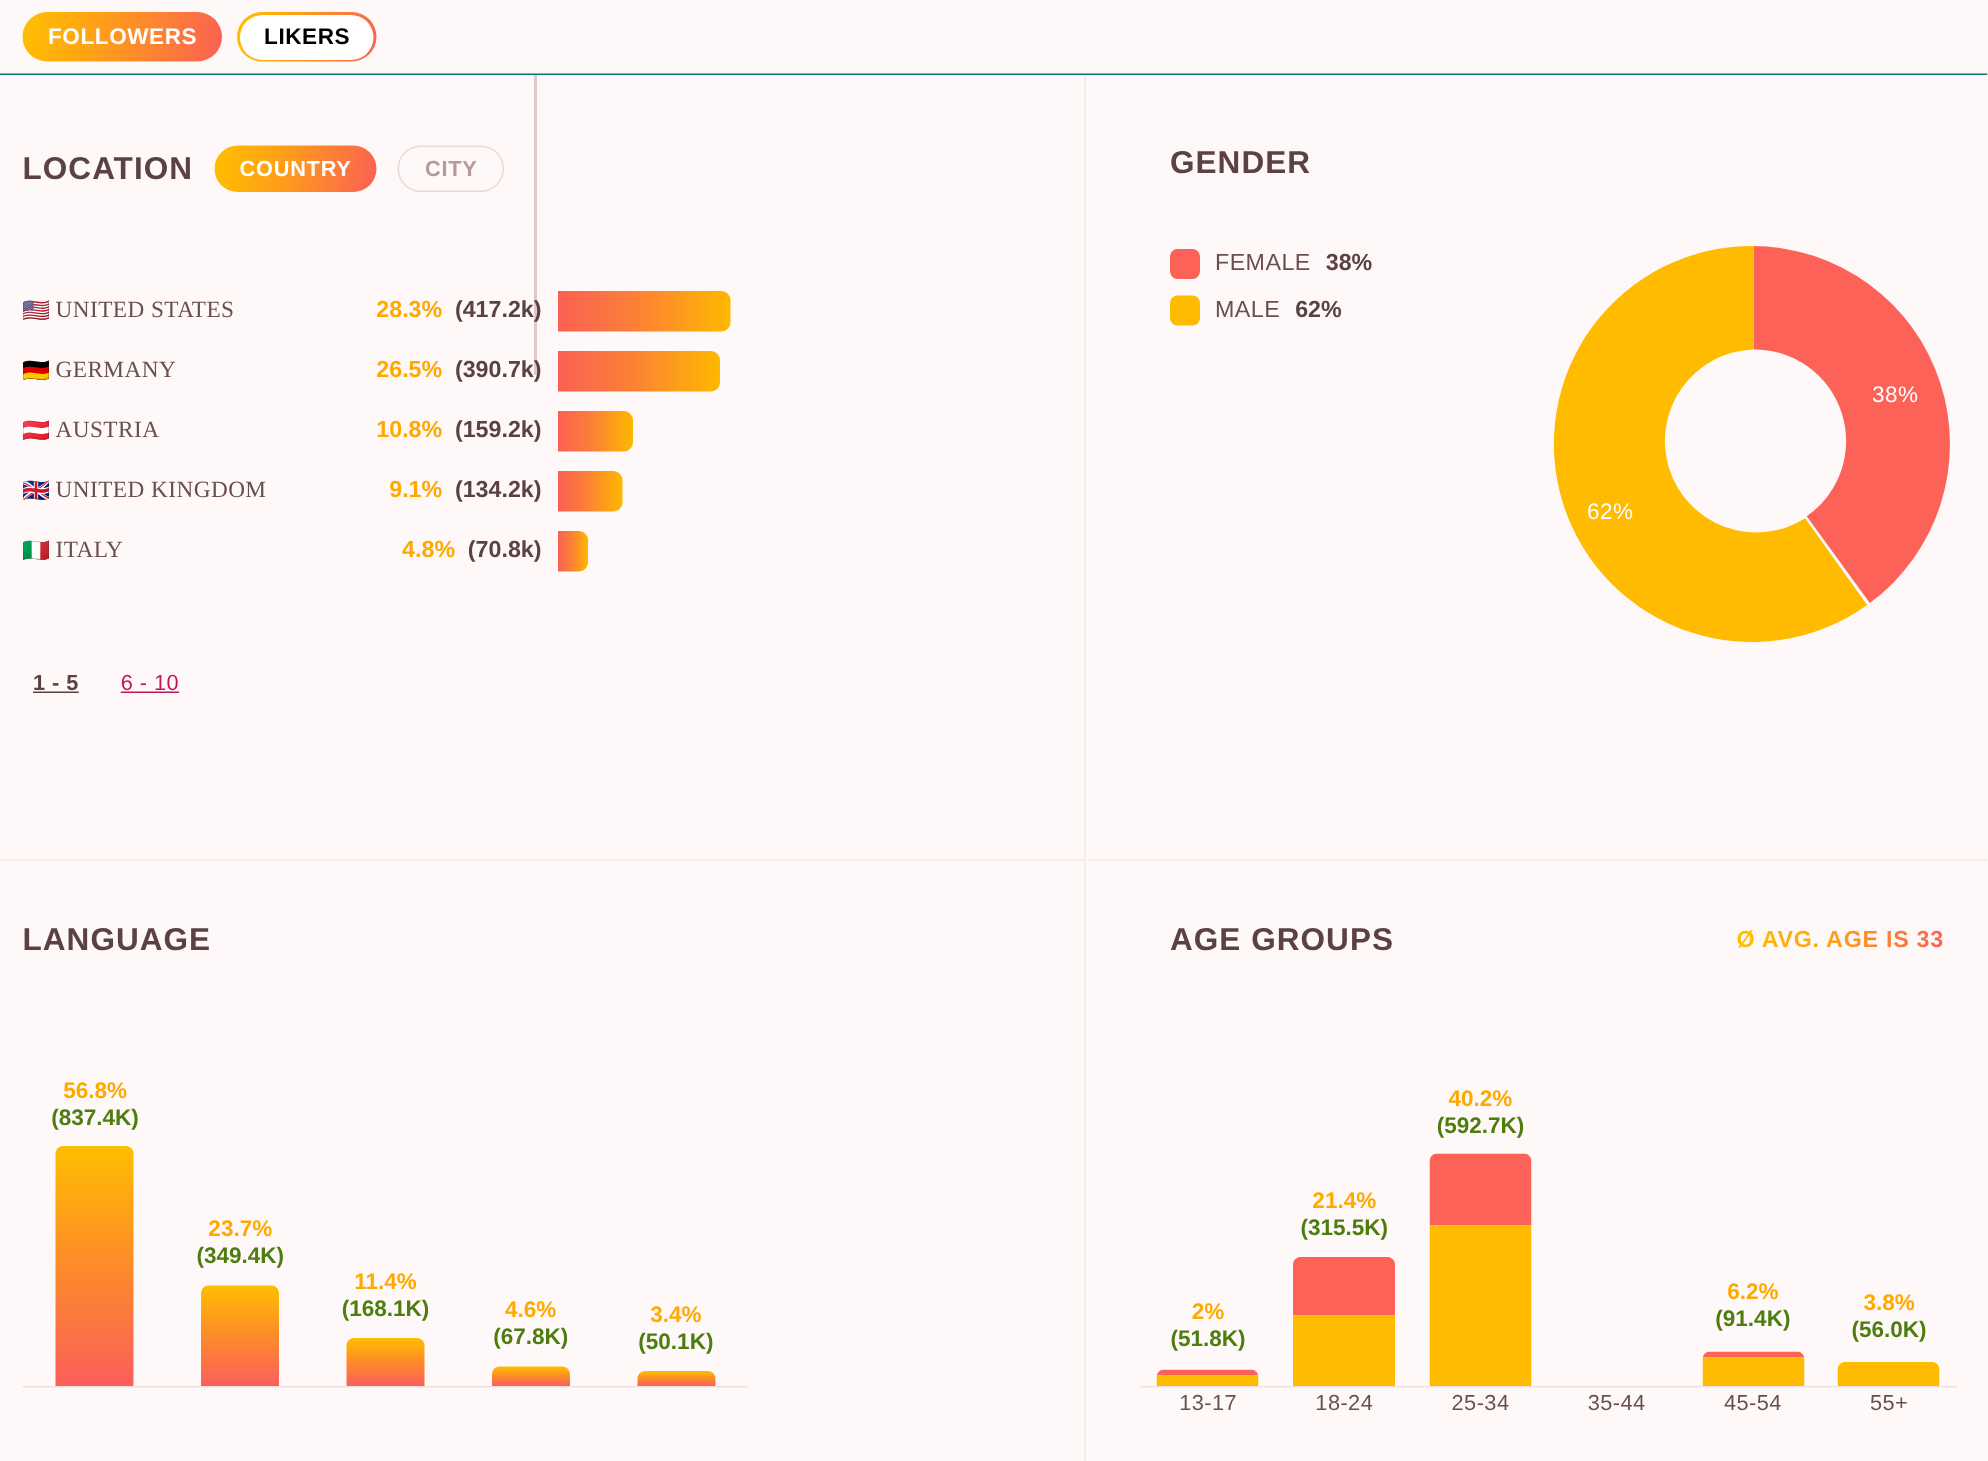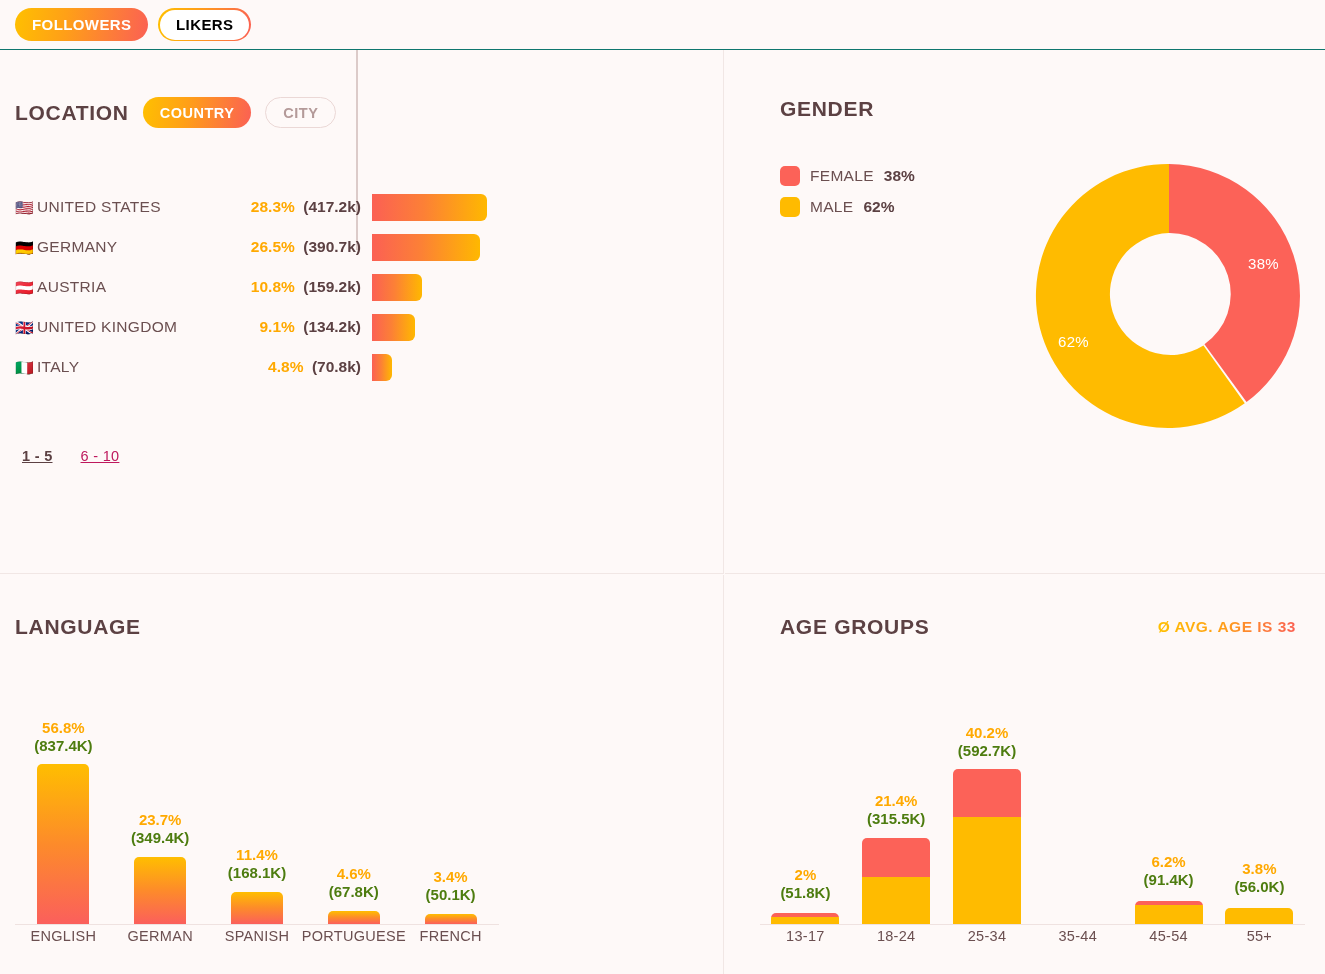--- a/index.html
+++ b/index.html
@@ -117,20 +117,21 @@
     height: 40px;
     display: flex;
     align-items: center;
   }
   .loc-flag { width: 22px; font-size: 15px; line-height: 1; }
   .loc-name {
     font-size: 15.5px;
     color: #6B4F50;
     letter-spacing: .3px;
     white-space: nowrap;
+    font-family: Liberation Serif, serif;
   }
   .loc-nums {
     position: absolute;
     left: 150px;
     width: 196px;
     text-align: right;
     white-space: nowrap;
   }
   .loc-pct { font-size: 15.5px; font-weight: bold; color: #FFA900; }
   .loc-cnt { font-size: 15.5px; font-weight: bold; color: #5C4143; margin-left: 4px; }
@@ -494,27 +495,20 @@
         <div class="lang-col" style="left:387.2px">
           <div class="vlabel" style="bottom:19px">
             <span class="p">3.4%</span>
             <span class="c">(50.1K)</span>
           </div>
           <div class="vbar" style="height:10px"></div>
         </div>
 
       </div>
 
-      <div class="xlabels">
-        <span class="xlab" style="left:48.4px">ENGLISH</span>
-        <span class="xlab" style="left:145.2px">GERMAN</span>
-        <span class="xlab" style="left:242px">SPANISH</span>
-        <span class="xlab" style="left:338.8px">PORTUGUESE</span>
-        <span class="xlab" style="left:435.6px">FRENCH</span>
-      </div>
     </div>
 
   </div>
 
   <div class="panel panel-br">
 
     <div class="age-head">
       <span class="panel-title">AGE GROUPS</span>
       <span class="avg-age">Ø AVG. AGE IS 33</span>
     </div>

